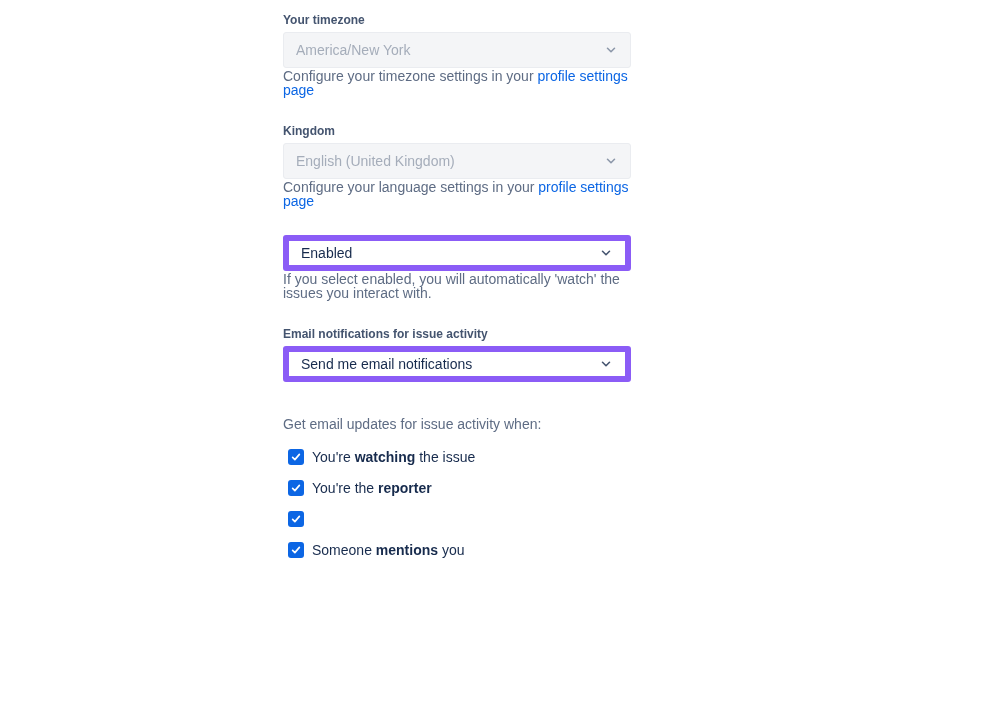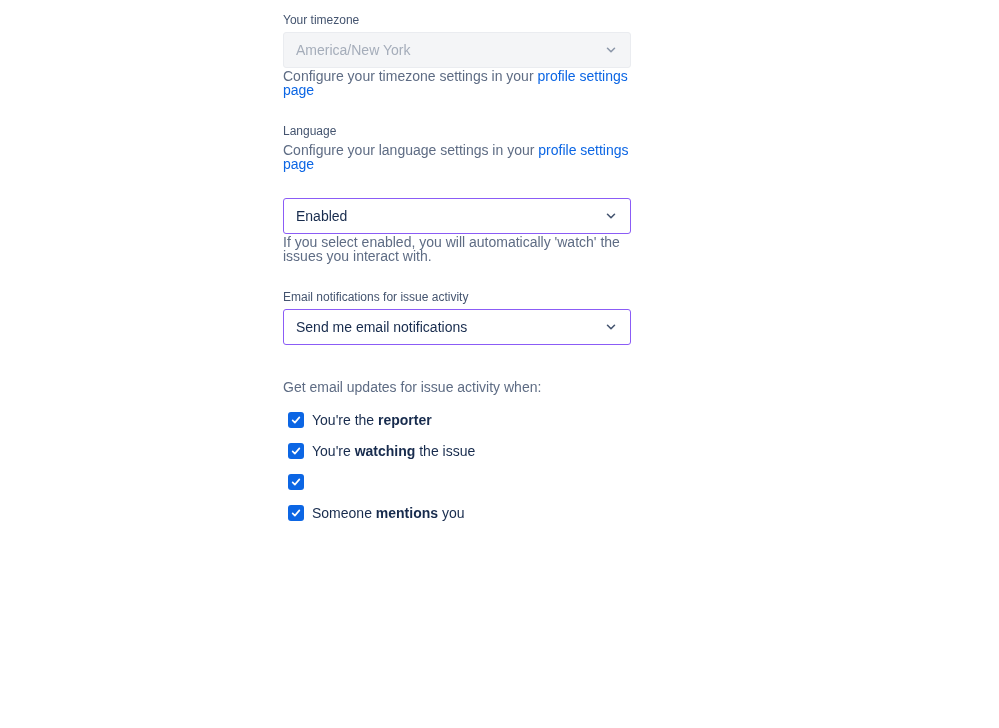--- a/index.html
+++ b/index.html
@@ -14,21 +14,21 @@
     position: absolute;
     left: 283px;
     top: 13px;
     width: 348px;
   }
   .field { margin-bottom: 27px; }
   .field.no-gap { margin-bottom: 8px; }
   .field-label {
     font-size: 12px;
     line-height: 14px;
-    font-weight: normal;
+    font-weight: bold;
     color: #44546F;
     margin-bottom: 5px;
   }
   .select {
     position: relative;
     width: 348px;
     height: 36px;
     border-radius: 3px;
     display: flex;
     align-items: center;
@@ -36,21 +36,21 @@
     font-size: 14px;
   }
   .select.disabled {
     background: #F4F5F7;
     border: 1px solid #EAECF0;
     color: #A5ADBA;
     cursor: default;
   }
   .select.enabled {
     background: #ffffff;
-    border: 1px solid #8b5cf6;
+    border: 6px solid #8b5cf6;
     color: #172B4D;
     cursor: pointer;
   }
   .select .chevron {
     position: absolute;
     right: 12px;
     top: 50%;
     transform: translateY(-50%);
     display: flex;
   }
@@ -119,21 +119,29 @@
       <span class="chevron">
         <svg width="14" height="14" viewBox="0 0 16 16">
             <path d="M4 6l4 4 4-4" fill="none" stroke="currentColor" stroke-width="1.8" stroke-linecap="round" stroke-linejoin="round"></path>
           </svg>
       </span>
     </div>
     <div class="help"><span>Configure your timezone settings in your </span><a>profile settings page</a></div>
   </div>
 
   <div class="field">
-    <div class="field-label">Language</div>
+    <div class="field-label">Kingdom</div>
+    <div class="select disabled">
+      <span>English (United Kingdom)</span>
+      <span class="chevron">
+        <svg width="14" height="14" viewBox="0 0 16 16">
+            <path d="M4 6l4 4 4-4" fill="none" stroke="currentColor" stroke-width="1.8" stroke-linecap="round" stroke-linejoin="round"></path>
+          </svg>
+      </span>
+    </div>
     <div class="help"><span>Configure your language settings in your </span><a>profile settings page</a></div>
   </div>
 
   <div class="field">
     <div class="select enabled">
       <span>Enabled</span>
       <span class="chevron">
         <svg width="14" height="14" viewBox="0 0 16 16">
             <path d="M4 6l4 4 4-4" fill="none" stroke="currentColor" stroke-width="1.8" stroke-linecap="round" stroke-linejoin="round"></path>
           </svg>
@@ -158,38 +166,38 @@
   <div class="intro">Get email updates for issue activity when:</div>
 
   <div class="checkbox-list">
 
     <div class="checkbox-row">
       <span class="checkbox-box">
         <svg width="12" height="12" viewBox="0 0 16 16">
             <path d="M3.5 8.5l3 3 6-7" fill="none" stroke="#ffffff" stroke-width="2.2" stroke-linecap="round" stroke-linejoin="round"></path>
           </svg>
       </span>
+      <span><span>You're </span><b>watching</b><span> the issue</span></span>
+    </div>
+
+    <div class="checkbox-row">
+      <span class="checkbox-box">
+        <svg width="12" height="12" viewBox="0 0 16 16">
+            <path d="M3.5 8.5l3 3 6-7" fill="none" stroke="#ffffff" stroke-width="2.2" stroke-linecap="round" stroke-linejoin="round"></path>
+          </svg>
+      </span>
       <span><span>You're the </span><b>reporter</b><span></span></span>
     </div>
 
     <div class="checkbox-row">
       <span class="checkbox-box">
         <svg width="12" height="12" viewBox="0 0 16 16">
             <path d="M3.5 8.5l3 3 6-7" fill="none" stroke="#ffffff" stroke-width="2.2" stroke-linecap="round" stroke-linejoin="round"></path>
           </svg>
       </span>
-      <span><span>You're </span><b>watching</b><span> the issue</span></span>
-    </div>
-
-    <div class="checkbox-row">
-      <span class="checkbox-box">
-        <svg width="12" height="12" viewBox="0 0 16 16">
-            <path d="M3.5 8.5l3 3 6-7" fill="none" stroke="#ffffff" stroke-width="2.2" stroke-linecap="round" stroke-linejoin="round"></path>
-          </svg>
-      </span>
     </div>
 
     <div class="checkbox-row">
       <span class="checkbox-box">
         <svg width="12" height="12" viewBox="0 0 16 16">
             <path d="M3.5 8.5l3 3 6-7" fill="none" stroke="#ffffff" stroke-width="2.2" stroke-linecap="round" stroke-linejoin="round"></path>
           </svg>
       </span>
       <span><span>Someone </span><b>mentions</b><span> you</span></span>
     </div>

